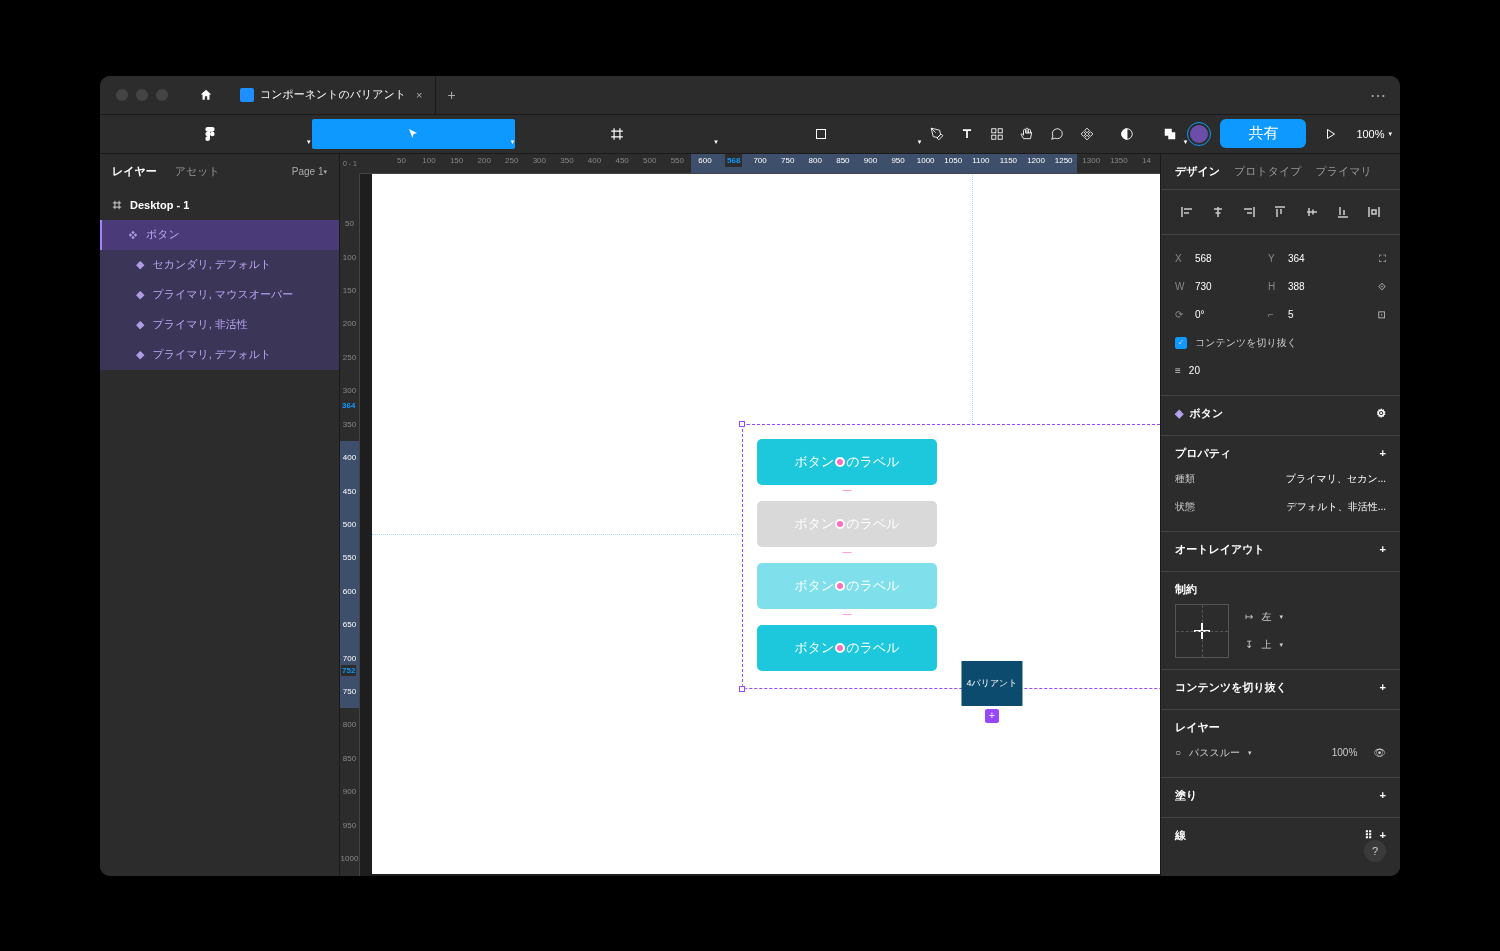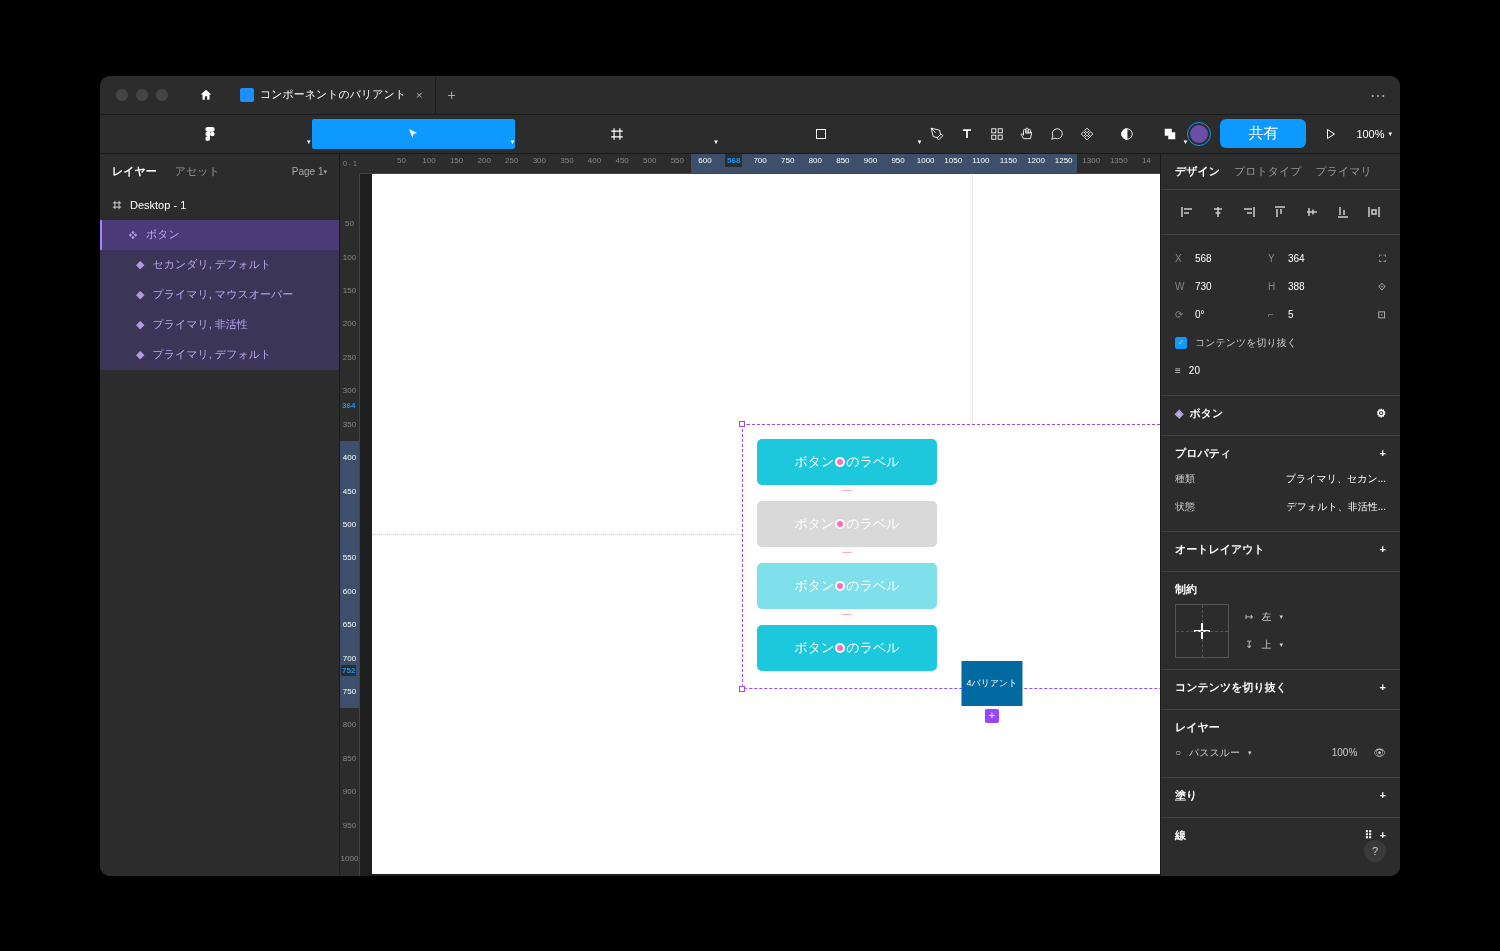--- a/index.html
+++ b/index.html
@@ -28,21 +28,21 @@
     .zoom { color:#fff; font-size:11px; display:flex; align-items:center; gap:4px; cursor:pointer; }
     
     .main { flex: 1; display: flex; overflow: hidden; }
     
     .left-panel { width: 240px; background: #2c2c2c; border-right: 1px solid #1a1a1a; display:flex; flex-direction:column; }
     .panel-tabs { height: 36px; display: flex; align-items: center; padding: 0 12px; font-size: 11px; color:#999; gap:18px; }
     .panel-tabs span.active { color: #fff; font-weight: 600; }
     .page-sel { margin-left:auto; color:#aaa; font-size:10px; display:flex; align-items:center; cursor:pointer; }
     .layers { flex:1; font-size: 11px; }
     .layer-row { height: 30px; display:flex; align-items:center; padding: 0 12px; color:#ccc; cursor:pointer; }
-    .layer-row.frame { color:#fff; font-weight:400; }
+    .layer-row.frame { color:#fff; font-weight:700; }
     .layer-row.selected { background: #4a3a78; border-left: 2px solid #a285f8; padding-left:10px; }
     .layer-row.child { padding-left: 36px; background: #3b3558; color: #bda8f5; }
     .layer-row .icon { margin-right: 8px; opacity:0.9; }
     
     .canvas-area { flex:1; position:relative; background:#1e1e1e; overflow:hidden; }
     .ruler-h { position:absolute; top:0; left:20px; right:0; height:20px; background:#2c2c2c; border-bottom:1px solid #444; display:flex; font-size:8px; color:#888; }
     .ruler-h .tick { width: 34.2px; display:flex; align-items:flex-start; padding-top:2px; justify-content:center; }
     .ruler-h .sel { background:#3d4f6b; color:#fff; }
     .ruler-h .marker { position:absolute; top:0; font-size:8px; color:#0d99ff; font-weight:600; background:#2c2c2c; padding:2px; }
     .ruler-v { position:absolute; top:20px; left:0; bottom:0; width:20px; background:#2c2c2c; border-right:1px solid #444; display:flex; flex-direction:column; font-size:8px; color:#888; }
@@ -53,21 +53,21 @@
     
     .canvas { position:absolute; top:20px; left:20px; right:0; bottom:0; background:#1e1e1e; overflow:hidden; }
     .artboard { position:absolute; background:#fff; left: 12px; top: -10px; right: -10px; height: 710px; }
     .guide-v { position:absolute; border-left:1px dotted #0d99ff55; top:0; bottom:0; }
     .guide-h { position:absolute; border-top:1px dotted #0d99ff55; left:0; right:0; }
     
     .variant-frame { position:absolute; border: 1px dashed #9747ff; border-radius:5px; }
     .variant-frame .handle { position:absolute; width:6px; height:6px; background:#fff; border:1px solid #9747ff; }
     .variant-frame .h-tl{top:-4px;left:-4px;}
     .variant-frame .h-bl{bottom:-4px;left:-4px;}
-    .variant-badge { position:absolute; bottom:-18px; left:50%; transform:translateX(-50%); background:#0369a1; color:#fff; font-size:9px; padding:16px 5px; border-radius:0; }
+    .variant-badge { position:absolute; bottom:-18px; left:50%; transform:translateX(-50%); background:#0c4a6e; color:#fff; font-size:9px; padding:16px 5px; border-radius:0; }
     .variant-add { position:absolute; bottom:-35px; left:50%; transform:translateX(-50%); background:#9747ff; color:#fff; width:14px; height:14px; border-radius:2px; display:flex; align-items:center; justify-content:center; font-size:10px; cursor:pointer; }
     
     .btn-item { position:relative; border-radius:5px; display:flex; align-items:center; justify-content:center; font-size:13px; }
     .btn-item .dot { width:10px; height:10px; border-radius:50%; margin:0 1px; display:inline-block; }
     .spacer-marker { font-size:9px; color:#ff6ac1; text-align:center; }
     
     .right-panel { width: 240px; background: #2c2c2c; border-left: 1px solid #1a1a1a; font-size:10px; color:#ccc; overflow-y:auto; }
     .right-panel::-webkit-scrollbar{width:0;}
     .rp-tabs { height: 36px; display:flex; align-items:center; gap:14px; padding:0 14px; font-size:11px; color:#999; border-bottom:1px solid #444; }
     .rp-tabs span.active{ color:#fff; font-weight:600; }

